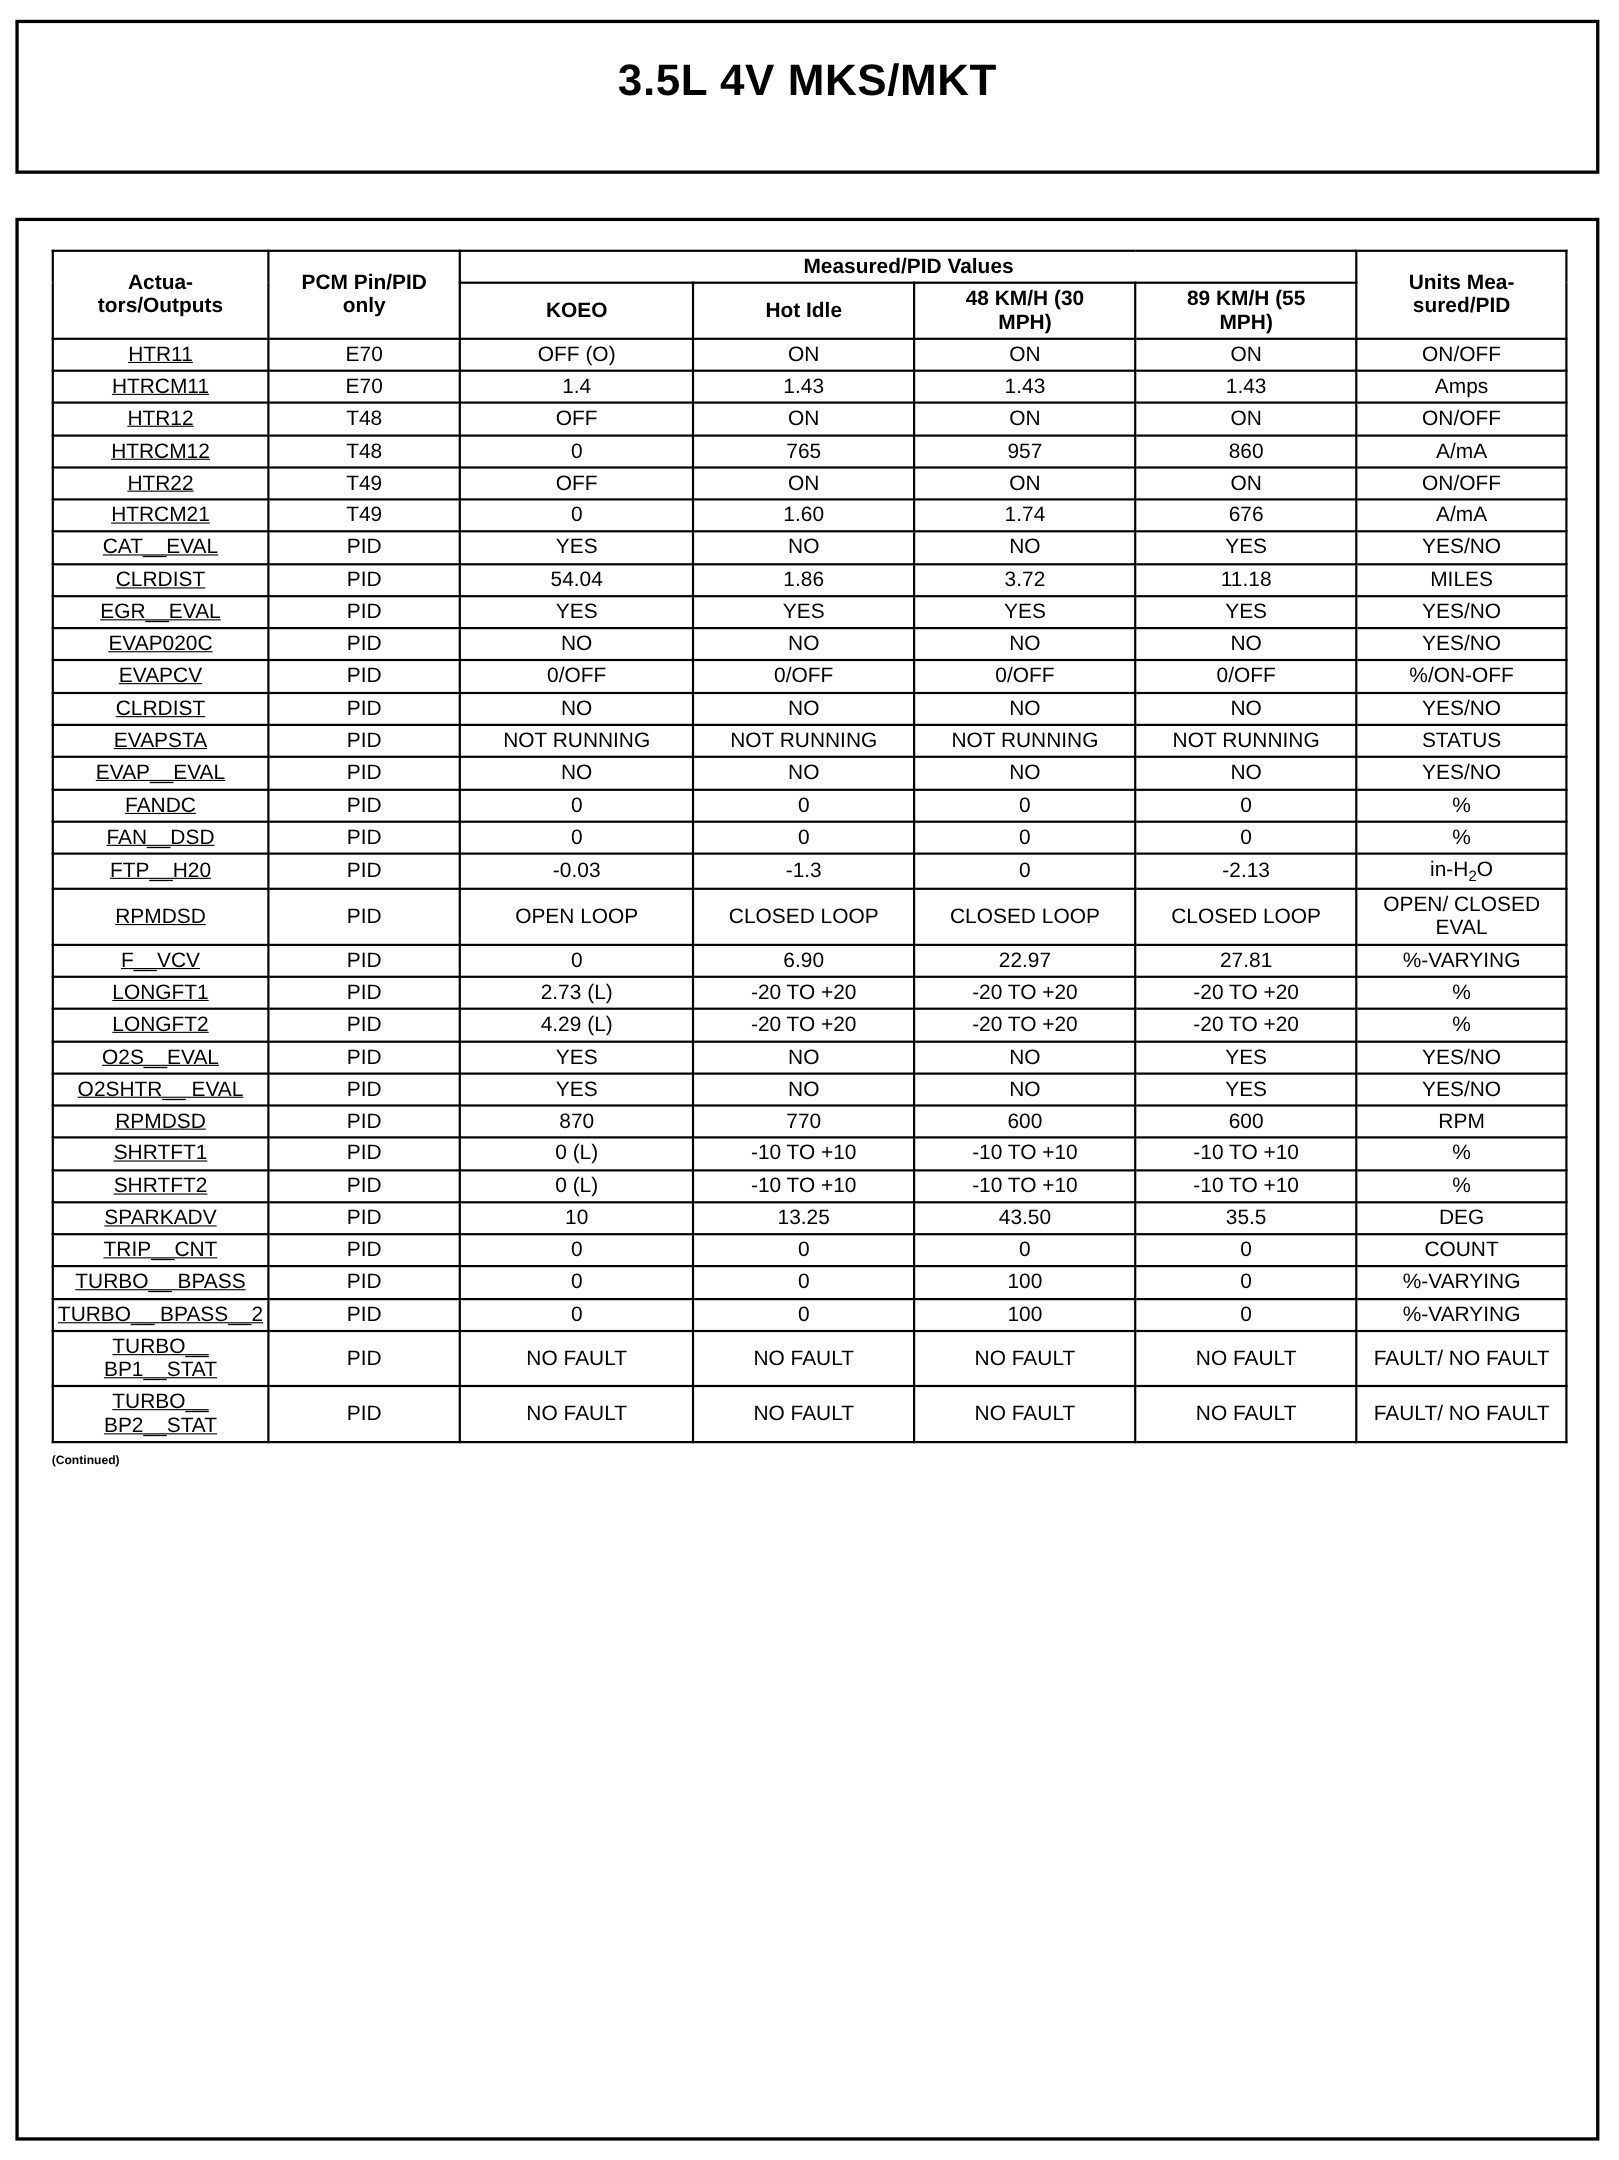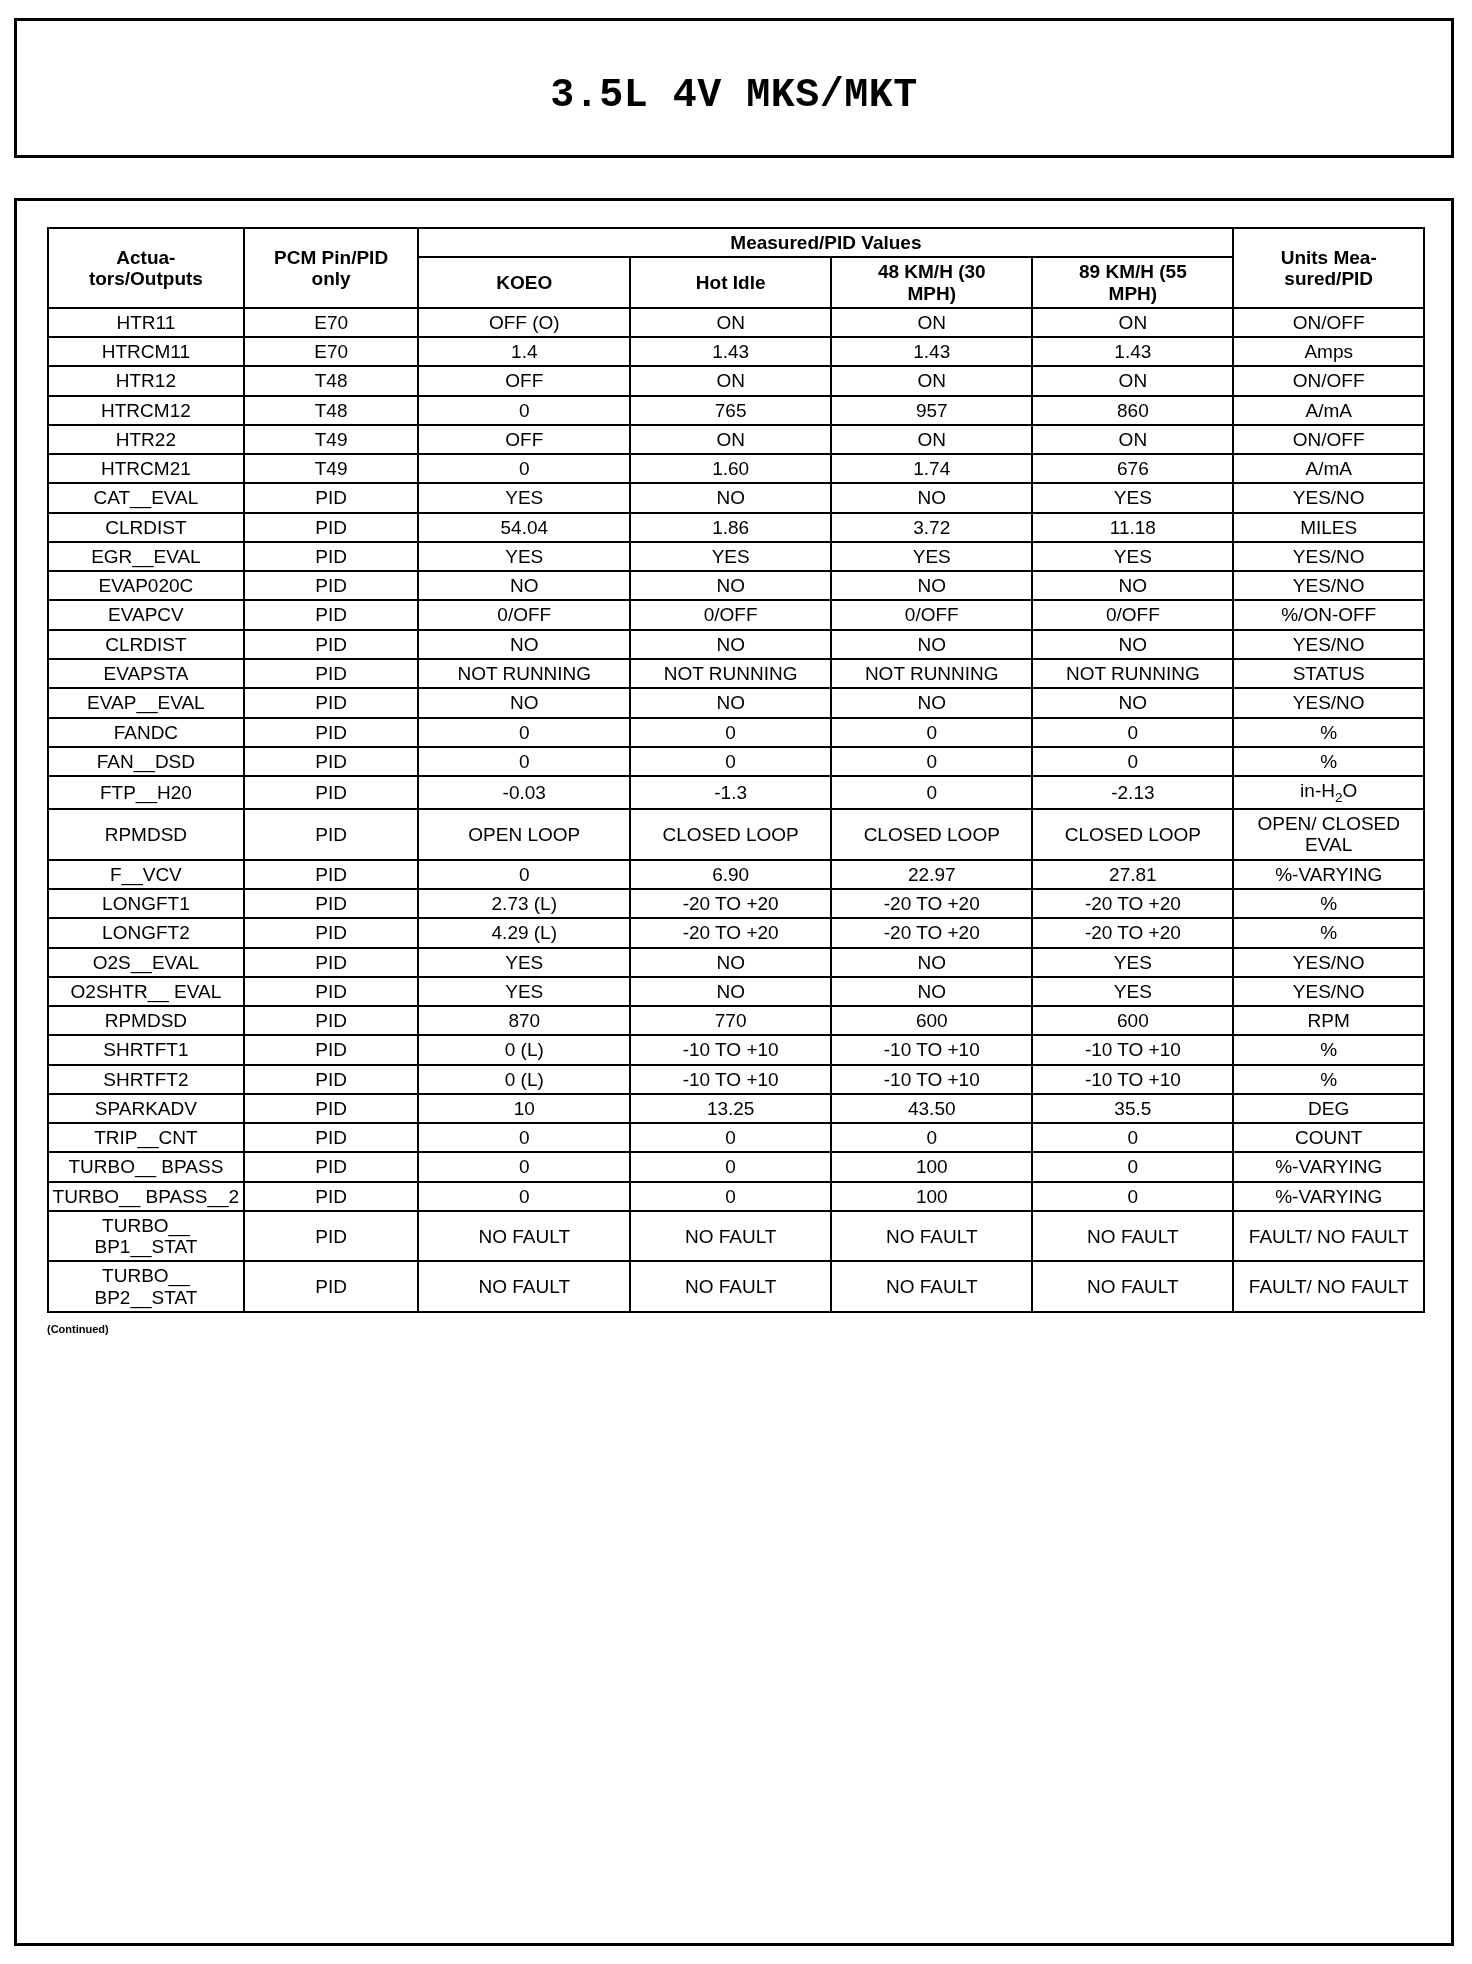--- a/index.html
+++ b/index.html
@@ -29,25 +29,25 @@
     top: 18px;
     width: 1440px;
     height: 140px;
     border: 3px solid #000;
     box-sizing: border-box;
     display: flex;
     align-items: flex-start;
     justify-content: center;
   }
   .title-text {
-    font-family: Liberation Mono, monospace;
+    font-family: Liberation Sans, sans-serif;
     font-weight: bold;
     font-size: 40px;
     letter-spacing: 0.5px;
-    margin-top: 52px;
+    margin-top: 30px;
     text-align: center;
   }
   
   .table-box {
     position: absolute;
     left: 14px;
     top: 198px;
     width: 1440px;
     height: 1748px;
     border: 3px solid #000;
@@ -71,21 +71,21 @@
     font-weight: bold;
   }
   .col-a { width: 185px; }
   .col-b { width: 165px; }
   .col-c { width: 200px; }
   .col-d { width: 190px; }
   .col-e { width: 190px; }
   .col-f { width: 190px; }
   .col-g { width: 180px; }
 
-  td.name { font-weight: normal; }
+  td.name { font-weight: normal; text-decoration: underline; }
   .continued {
     margin-top: 10px;
     font-size: 11px;
     font-weight: bold;
   }
   .sub {
     font-size: 0.72em;
     vertical-align: sub;
   }
 </style>

